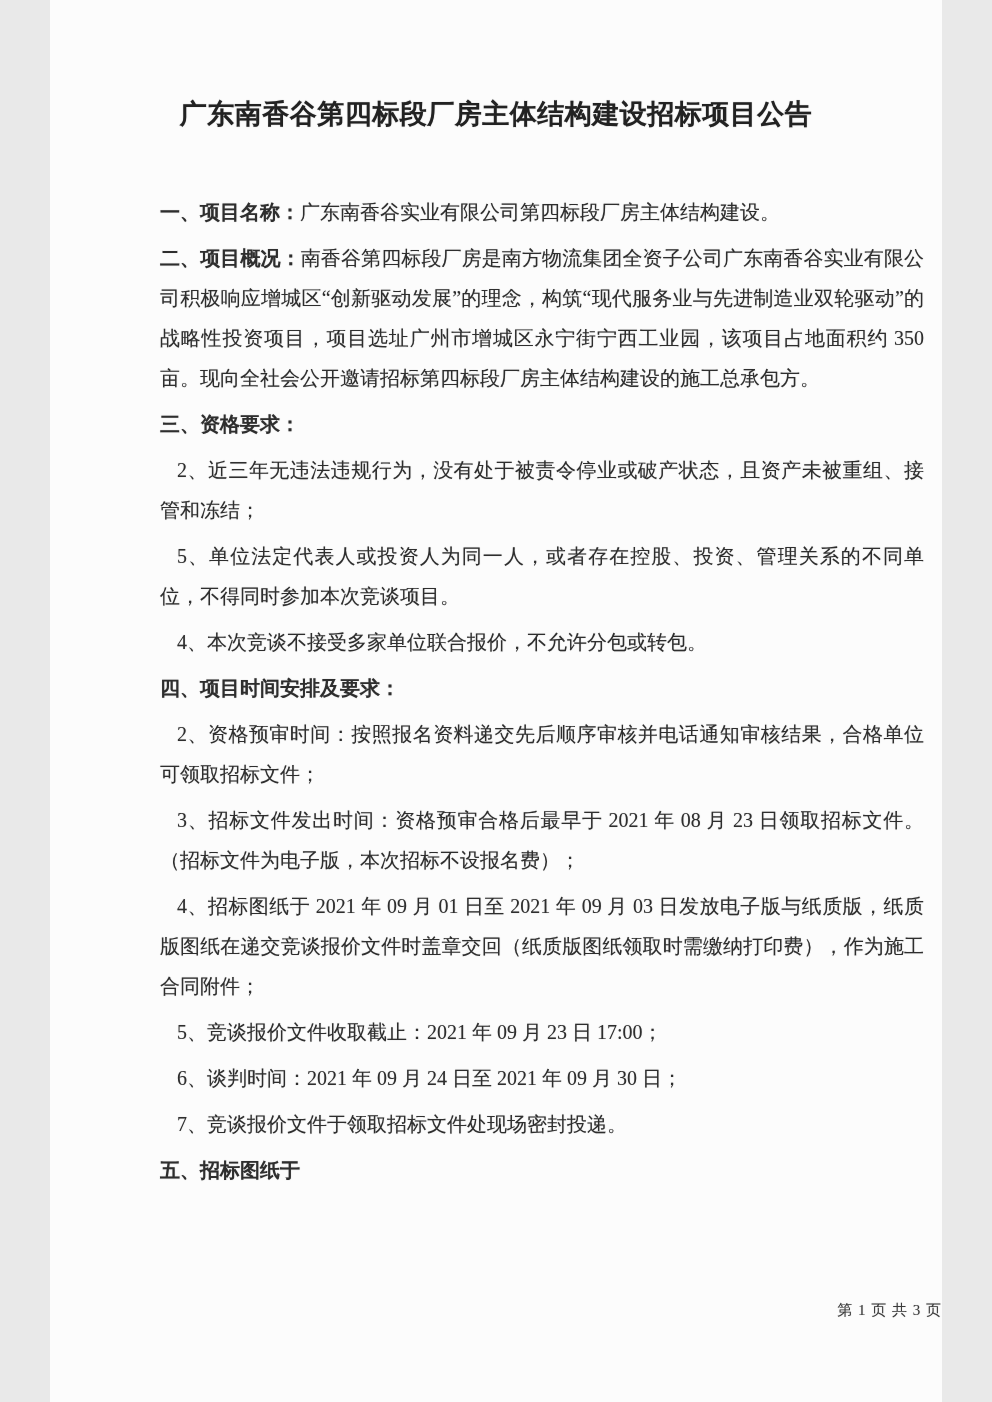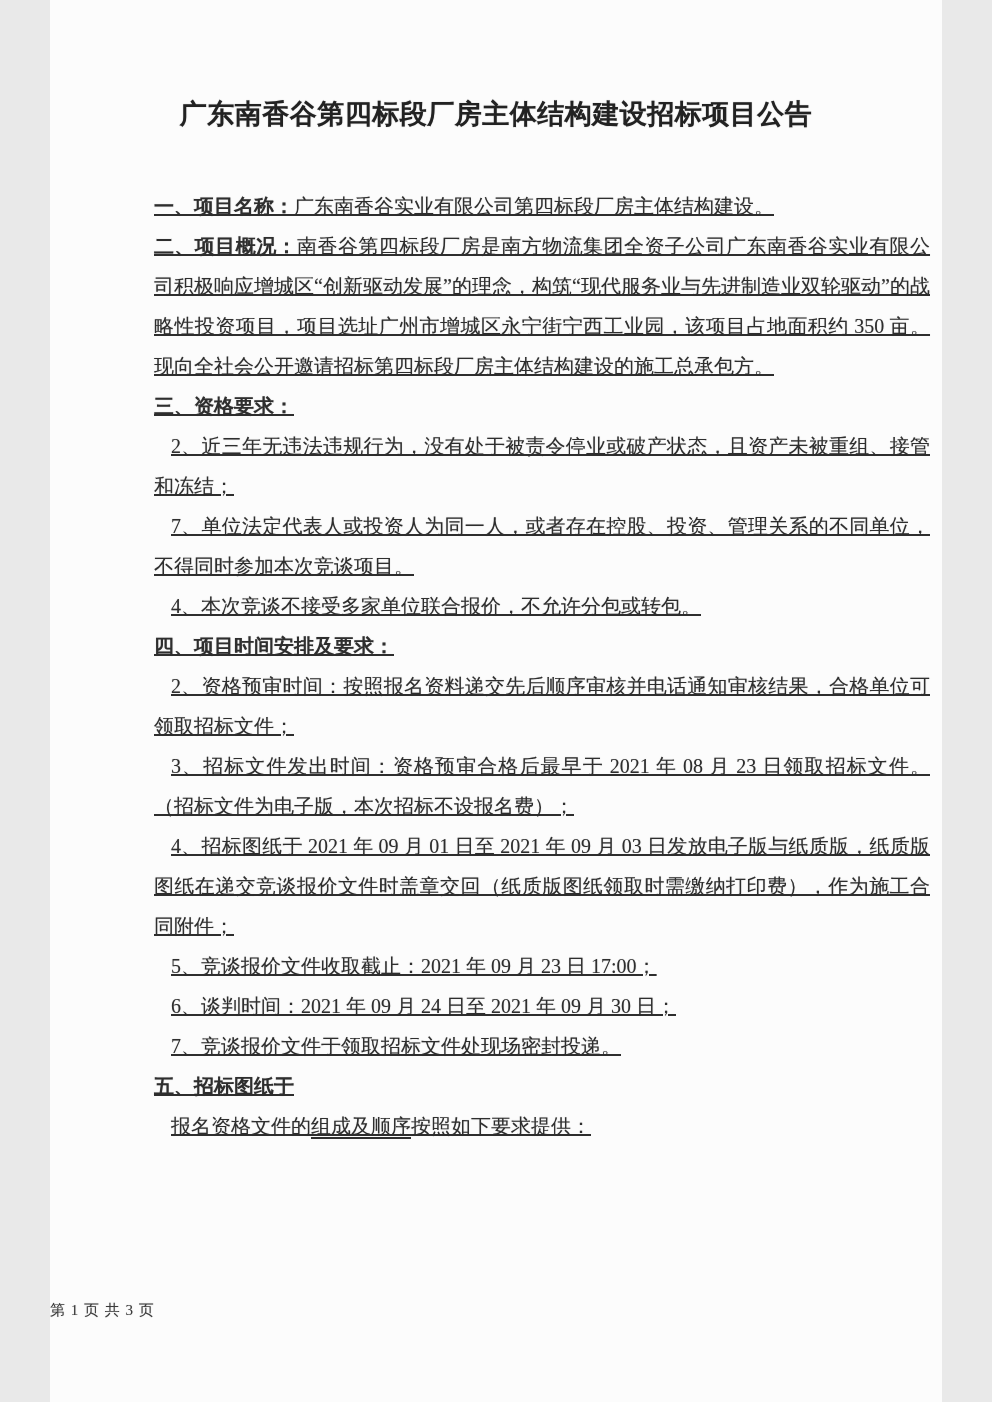--- a/index.html
+++ b/index.html
@@ -30,31 +30,31 @@
     position: absolute;
     top: 186px;
     left: 104px;
     width: 776px;
     font-size: 20px;
     line-height: 40px;
     text-align: justify;
     text-justify: inter-ideograph;
     text-shadow: 0 0 1px rgba(40,40,40,0.35);
   }
-  .content p { margin: 0; text-decoration: underline; }
+  .content p { margin: 6px; }
   .head { font-weight: bold; }
   .b { font-weight: bold; }
   .item { text-indent: 17px; }
   .u { text-decoration: underline; text-underline-offset: 4px; }
   .footer {
     position: absolute;
     top: 1301px;
     left: 0;
     width: 100%;
-    text-align: left;
+    text-align: right;
     font-size: 15px;
     letter-spacing: 1px;
     color: #3a3a3a;
     text-shadow: 0 0 1px rgba(40,40,40,0.3);
   }
   
   .stamp {
     position: absolute;
     left: 934px;
     top: 788px;
@@ -88,33 +88,32 @@
   <h1 class="title">广东南香谷第四标段厂房主体结构建设招标项目公告</h1>
 
   <div class="content">
 
     <p><span class="b">一、项目名称：</span><span>广东南香谷实业有限公司第四标段厂房主体结构建设。</span></p>
 
     <p><span class="b">二、项目概况：</span><span>南香谷第四标段厂房是南方物流集团全资子公司广东南香谷实业有限公司积极响应增城区“创新驱动发展”的理念，构筑“现代服务业与先进制造业双轮驱动”的战略性投资项目，项目选址广州市增城区永宁街宁西工业园，该项目占地面积约 350 亩。现向全社会公开邀请招标第四标段厂房主体结构建设的施工总承包方。</span></p>
 
     <p class="head">三、资格要求：</p>
     <p class="item">2、近三年无违法违规行为，没有处于被责令停业或破产状态，且资产未被重组、接管和冻结；</p>
-    <p class="item">7、单位法定代表人或投资人为同一人，或者存在控股、投资、管理关系的不同单位，不得同时参加本次竞谈项目。</p>
+    <p class="item">5、单位法定代表人或投资人为同一人，或者存在控股、投资、管理关系的不同单位，不得同时参加本次竞谈项目。</p>
     <p class="item">4、本次竞谈不接受多家单位联合报价，不允许分包或转包。</p>
 
     <p class="head">四、项目时间安排及要求：</p>
     <p class="item">2、资格预审时间：按照报名资料递交先后顺序审核并电话通知审核结果，合格单位可领取招标文件；</p>
     <p class="item">3、招标文件发出时间：资格预审合格后最早于 2021 年 08 月 23 日领取招标文件。（招标文件为电子版，本次招标不设报名费）；</p>
     <p class="item">4、招标图纸于 2021 年 09 月 01 日至 2021 年 09 月 03 日发放电子版与纸质版，纸质版图纸在递交竞谈报价文件时盖章交回（纸质版图纸领取时需缴纳打印费），作为施工合同附件；</p>
     <p class="item">5、竞谈报价文件收取截止：2021 年 09 月 23 日 17:00；</p>
     <p class="item">6、谈判时间：2021 年 09 月 24 日至 2021 年 09 月 30 日；</p>
     <p class="item">7、竞谈报价文件于领取招标文件处现场密封投递。</p>
 
     <p class="head">五、招标图纸于</p>
-    <p class="item"><span>报名资格文件的</span><span class="u">组成及顺序</span><span>按照如下要求提供：</span></p>
 
   </div>
 
   <div class="footer">第 1 页 共 3 页</div>
 
   <div class="stamp">
     <span class="sc sc0">广</span>
     <span class="sc sc1">东</span>
     <span class="sc sc2">南</span>
     <span class="sc sc3">香</span>

